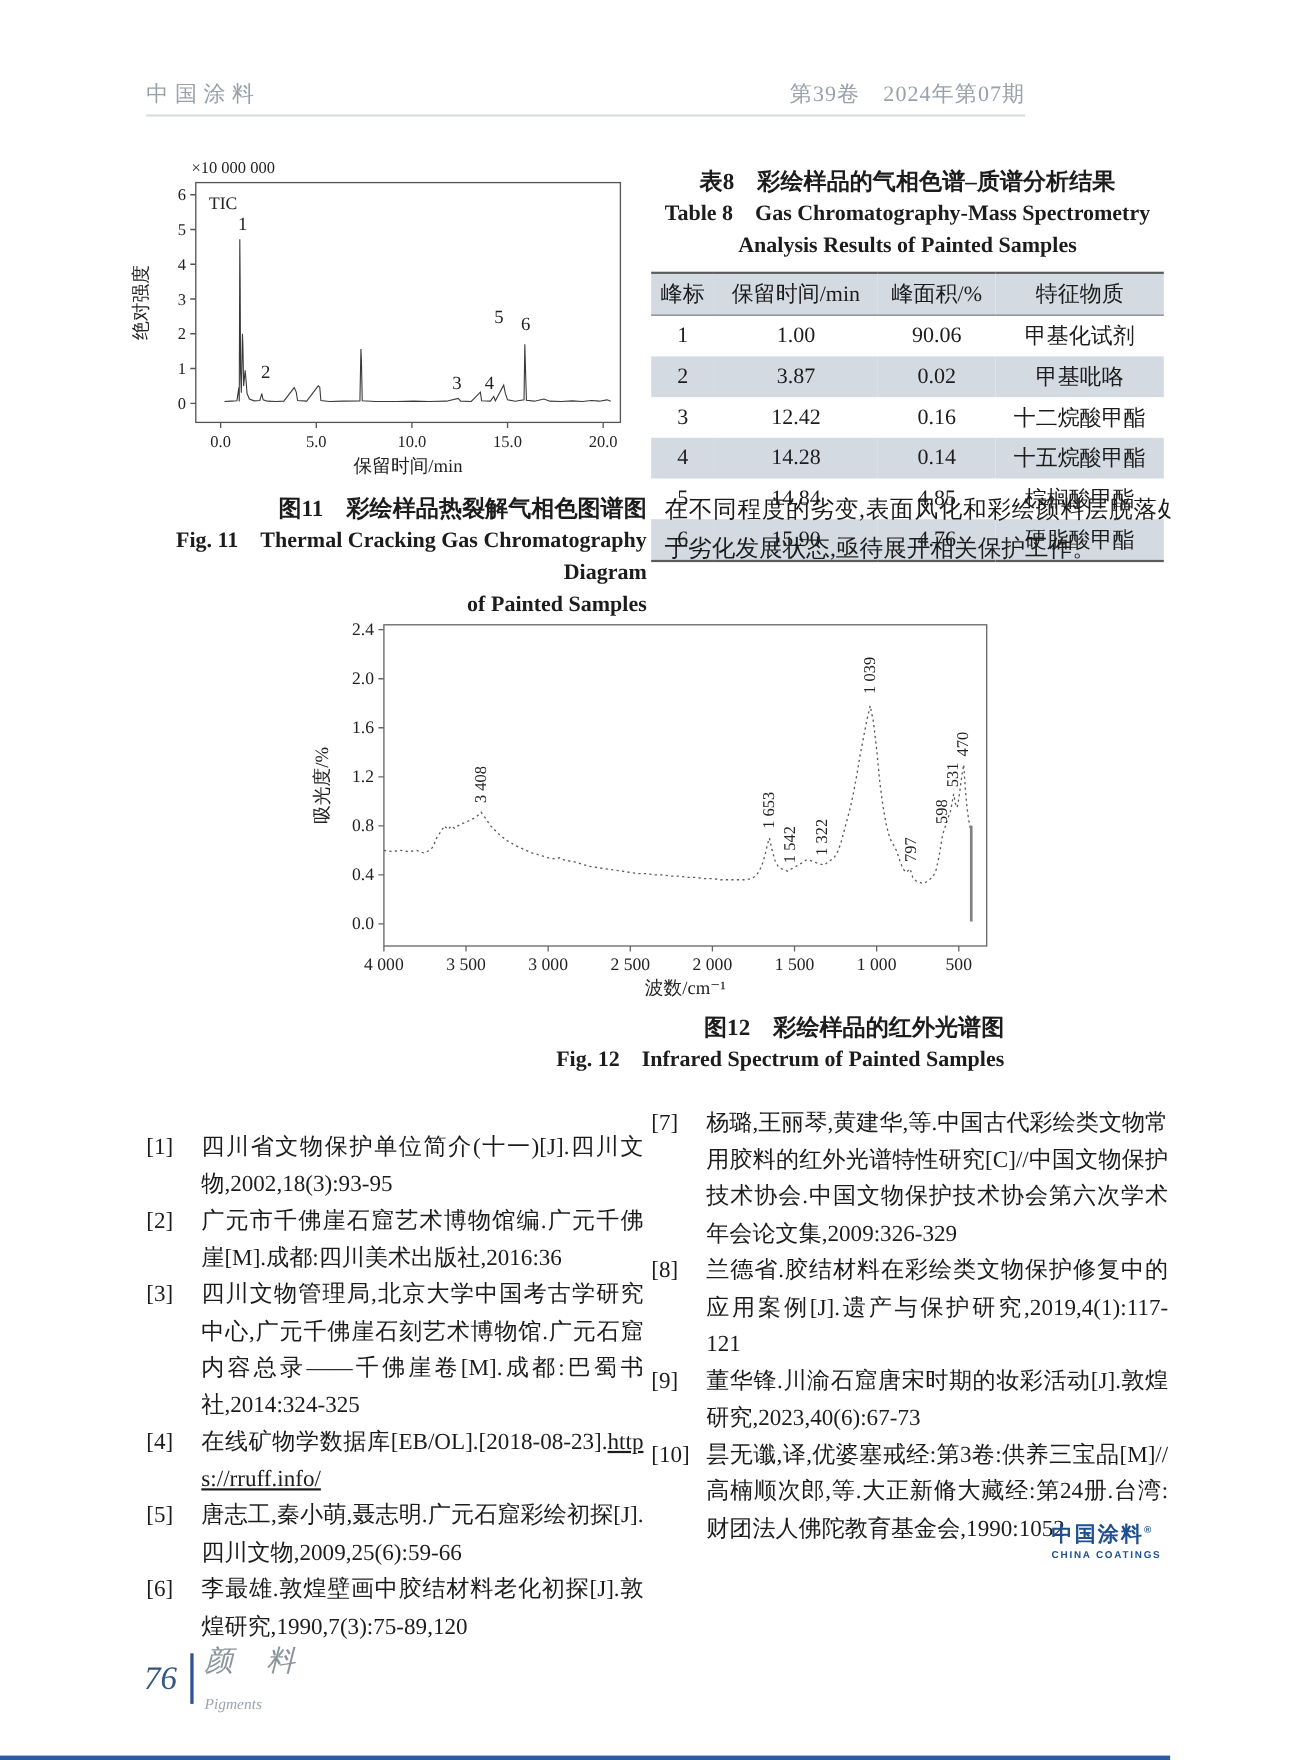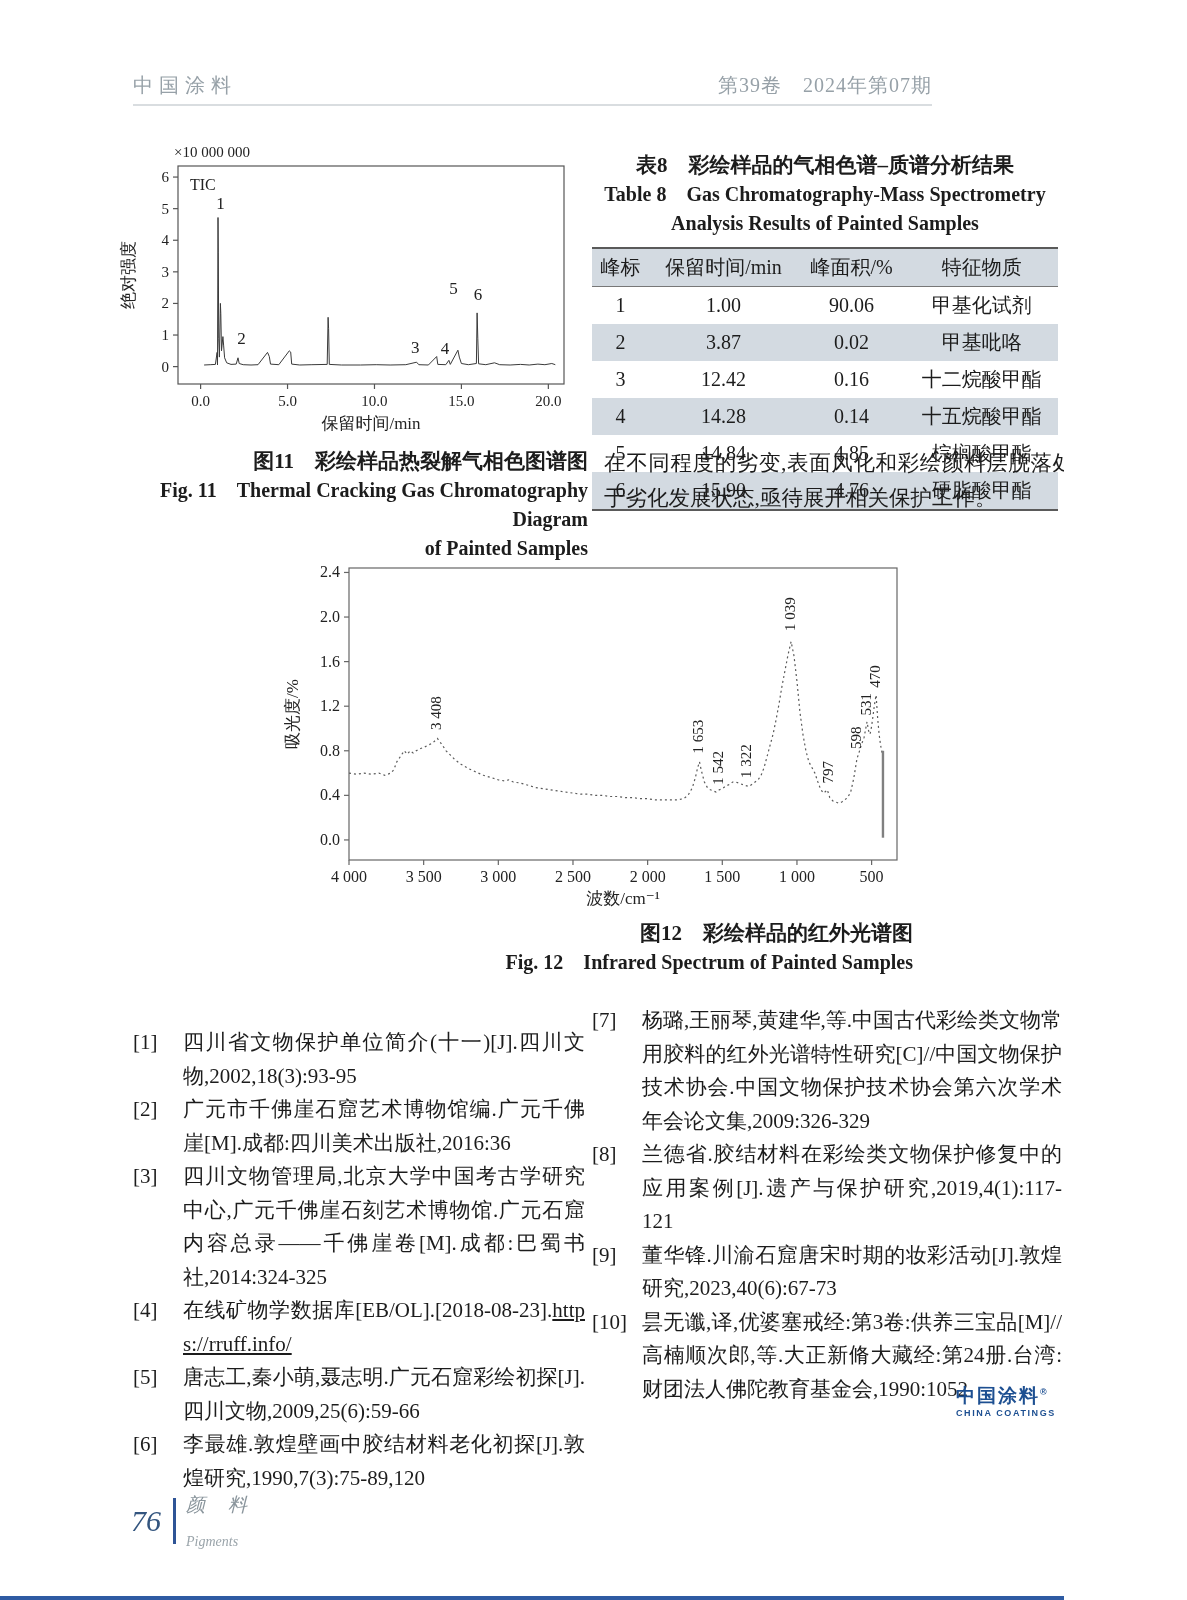--- a/index.html
+++ b/index.html
@@ -38,21 +38,21 @@
   .ref .u{text-decoration:underline;word-break:break-all;}
   
   .logo{position:absolute;left:956px;top:1386px;color:#1d4f91;line-height:1.1;
         font-family:"Liberation Sans","DejaVu Sans",sans-serif;}
   .logo-zh{font-size:19px;font-weight:bold;letter-spacing:2px;}
   .logo-zh sup{font-size:9px;}
   .logo-en{font-size:9px;font-weight:bold;letter-spacing:1.6px;margin-top:2px;}
   .footer{position:absolute;left:131px;top:1492px;display:flex;align-items:center;font-style:italic;}
   .footer .pg{font-size:30px;color:#33557f;}
   .footer .bar{width:3px;height:46px;background:#2f5496;margin:0 10px 0 12px;}
-  .footer .sec-zh{font-size:19px;color:#8a959c;letter-spacing:2px;}
+  .footer .sec-zh{font-size:26px;color:#8a959c;letter-spacing:2px;}
   .footer .sec-en{font-size:14px;color:#9aa4aa;margin-top:16px;
         font-family:"Liberation Serif","DejaVu Serif",serif;}
   .bottom-rule{position:absolute;left:0;right:0;bottom:0;height:4px;background:#2e5ba3;}
 </style>
 </head>
 <body>
 
 <div class="page">
 
   <div class="header">

